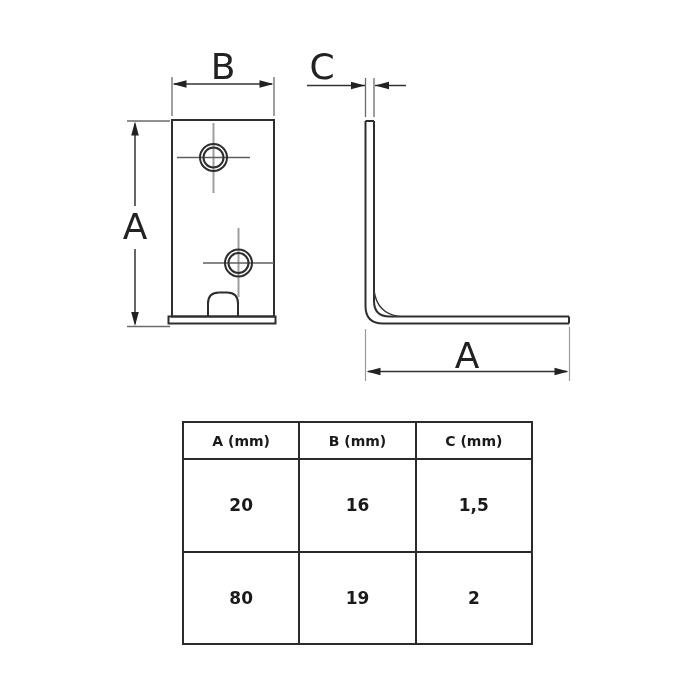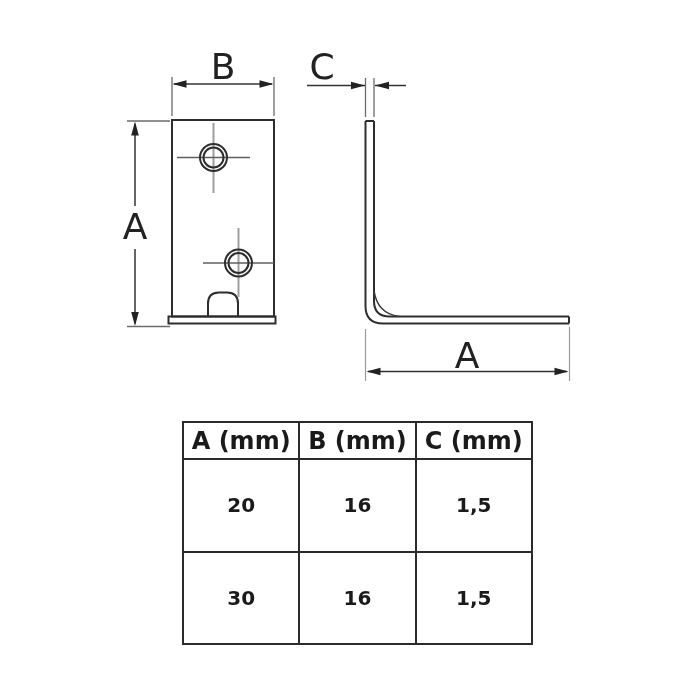--- a/index.html
+++ b/index.html
@@ -34,22 +34,22 @@
     background:#ffffff;
   }
   table.dims th, table.dims td{
     border:2px solid #2b2b2b;
     text-align:center;vertical-align:middle;
     color:#1a1a1a;
     font-family:"DejaVu Sans","Liberation Sans",sans-serif;
     font-weight:bold;
     padding:0;
   }
-  table.dims th{font-size:24px;height:35px;}
-  table.dims td{font-size:20px;height:25px;}
+  table.dims th{font-size:14px;height:35px;}
+  table.dims td{font-size:17px;height:25px;}
 </style>
 </head>
 <body>
 
 <div class="canvas">
 
   <svg width="700" height="700" viewBox="0 0 700 700">
 
     <g>
 
@@ -130,20 +130,20 @@
           <th>C (mm)</th>
         </tr>
     </thead>
     <tbody>
         <tr>
           <td>20</td>
           <td>16</td>
           <td>1,5</td>
         </tr>
         <tr>
-          <td>30</td>
-          <td>16</td>
-          <td>1,5</td>
+          <td>80</td>
+          <td>19</td>
+          <td>2</td>
         </tr>
       </tbody>
   </table>
 
 </div>
 
 </body></html>

